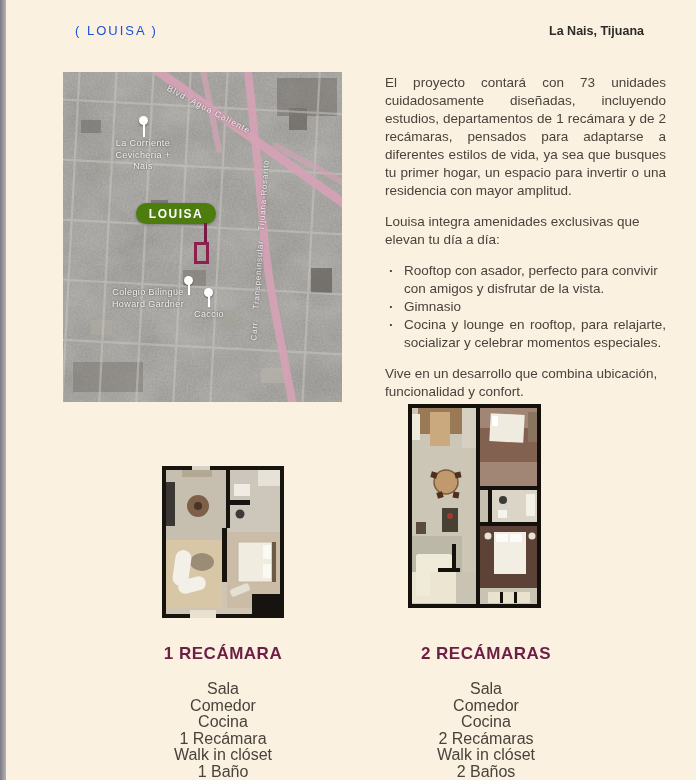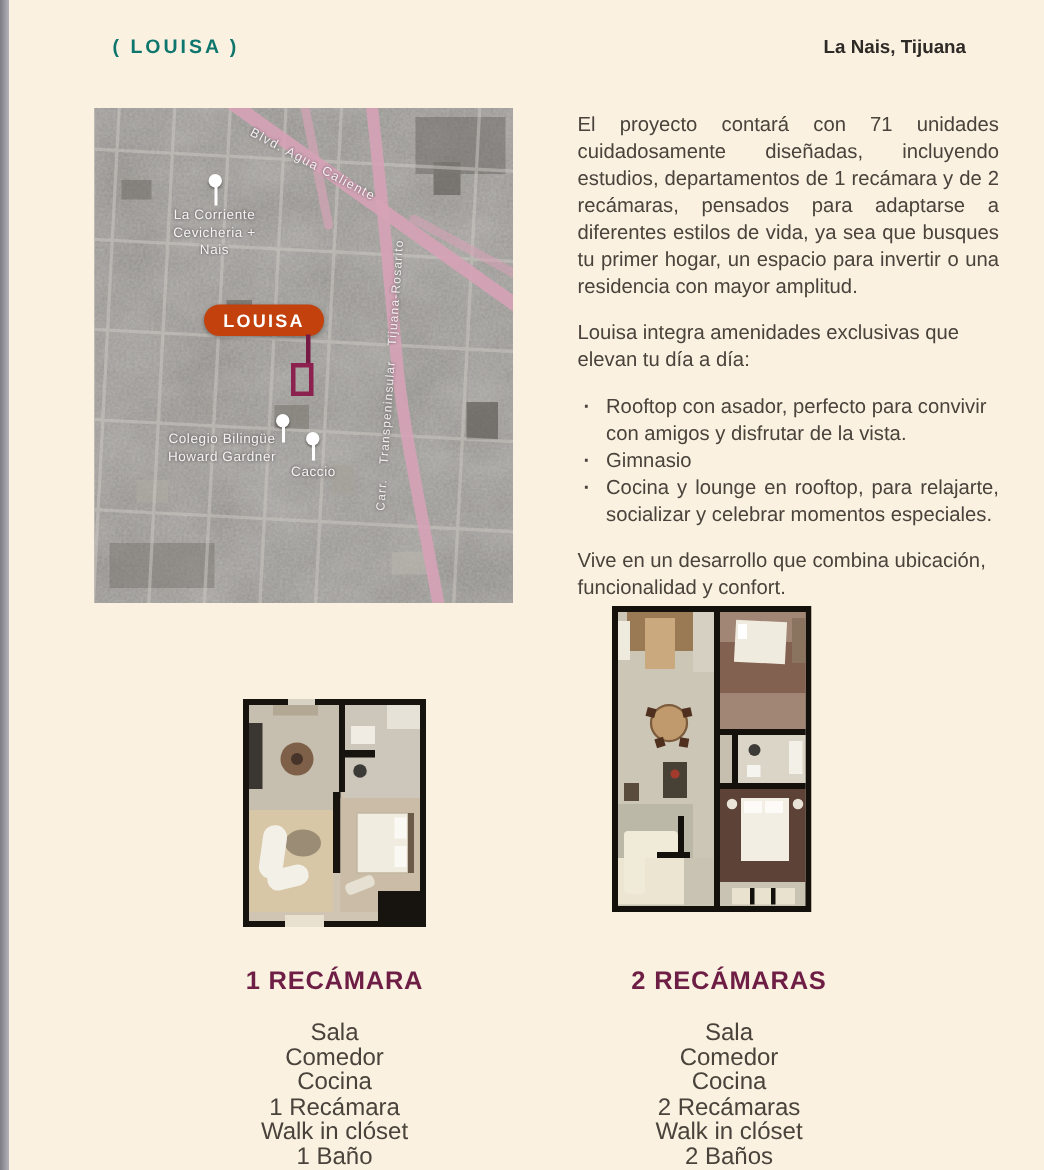--- a/index.html
+++ b/index.html
@@ -5,35 +5,35 @@
   html,body{margin:0;padding:0;}
   body{
     width:696px;height:780px;position:relative;overflow:hidden;
     background:#faf1e1;
     font-family:"Liberation Sans", sans-serif;
     color:#4a433b;
   }
   .left-strip{position:absolute;left:0;top:0;width:6px;height:780px;
     background:linear-gradient(to right,#7c7b83,#b3b2b9);}
   
-  .header-brand{position:absolute;left:75px;top:23px;font-size:13px;font-weight:bold;
-    letter-spacing:2px;color:#0f766e;}
+  .header-brand{position:absolute;left:75px;top:23px;font-size:13px;font-weight:normal;
+    letter-spacing:2px;color:#1d4ed8;}
   .header-location{position:absolute;right:52px;top:24px;font-size:12.5px;font-weight:bold;
     color:#2e2a26;}
   
   .map{position:absolute;left:63px;top:72px;width:279px;height:330px;overflow:hidden;
     background:#8f8c88;}
   .map svg{position:absolute;left:0;top:0;}
   .map-label{position:absolute;color:#f7f3f4;font-size:9px;line-height:11.5px;text-align:center;
     letter-spacing:.4px;text-shadow:0 0 2px rgba(55,55,55,.95);transform:translateX(-50%);}
   .map-label span{display:block;}
   .pin-head{position:absolute;width:9px;height:9px;border-radius:50%;background:#fff;
     box-shadow:0 1px 2px rgba(0,0,0,.45);}
   .pin-stem{position:absolute;width:2px;background:#fff;}
-  .louisa-badge{position:absolute;left:73px;top:131px;width:80px;height:21px;background:#c2410c;
+  .louisa-badge{position:absolute;left:73px;top:131px;width:80px;height:21px;background:#4d7c0f;
     border-radius:11px;color:#fff;font-weight:bold;font-size:12px;letter-spacing:1.5px;
     display:flex;align-items:center;justify-content:center;box-shadow:0 1px 3px rgba(0,0,0,.35);}
   .badge-line{position:absolute;left:141px;top:151px;width:3px;height:20px;background:#771b45;}
   .site-square{position:absolute;left:131px;top:170px;width:15px;height:22px;box-sizing:border-box;
     border:3px solid #8c2150;}
   .road-label-blvd{position:absolute;left:107px;top:11px;transform:rotate(28deg);
     transform-origin:0 0;font-size:8.5px;letter-spacing:1px;color:#f5eef2;white-space:nowrap;
     text-shadow:0 0 2px rgba(70,70,70,.95);}
   .road-label-carr{position:absolute;left:197px;top:178px;
     transform:translate(-50%,-50%) rotate(-86deg);font-size:8px;letter-spacing:.8px;
@@ -142,21 +142,21 @@
   </div>
 
   <div class="pin-head" style="left:141px;top:216px;"></div>
   <div class="pin-stem" style="left:145px;top:224px;height:11px;"></div>
   <div class="map-label" style="left:146px;top:237px;">
     <span>Caccio</span>
   </div>
 </div>
 
 <div class="description">
-  <p class="justify">El proyecto contará con 71 unidades cuidadosamente diseñadas, incluyendo estudios, departamentos de 1 recámara y de 2 recámaras, pensados para adaptarse a diferentes estilos de vida, ya sea que busques tu primer hogar, un espacio para invertir o una residencia con mayor amplitud.</p>
+  <p class="justify">El proyecto contará con 73 unidades cuidadosamente diseñadas, incluyendo estudios, departamentos de 1 recámara y de 2 recámaras, pensados para adaptarse a diferentes estilos de vida, ya sea que busques tu primer hogar, un espacio para invertir o una residencia con mayor amplitud.</p>
   <p>Louisa integra amenidades exclusivas que elevan tu día a día:</p>
   <ul class="amenities">
     <li>Rooftop con asador, perfecto para convivir con amigos y disfrutar de la vista.</li>
     <li>Gimnasio</li>
     <li class="justify">Cocina y lounge en rooftop, para relajarte, socializar y celebrar momentos especiales.</li>
   </ul>
   <p>Vive en un desarrollo que combina ubicación, funcionalidad y confort.</p>
 </div>
 
 <div class="plan1">

